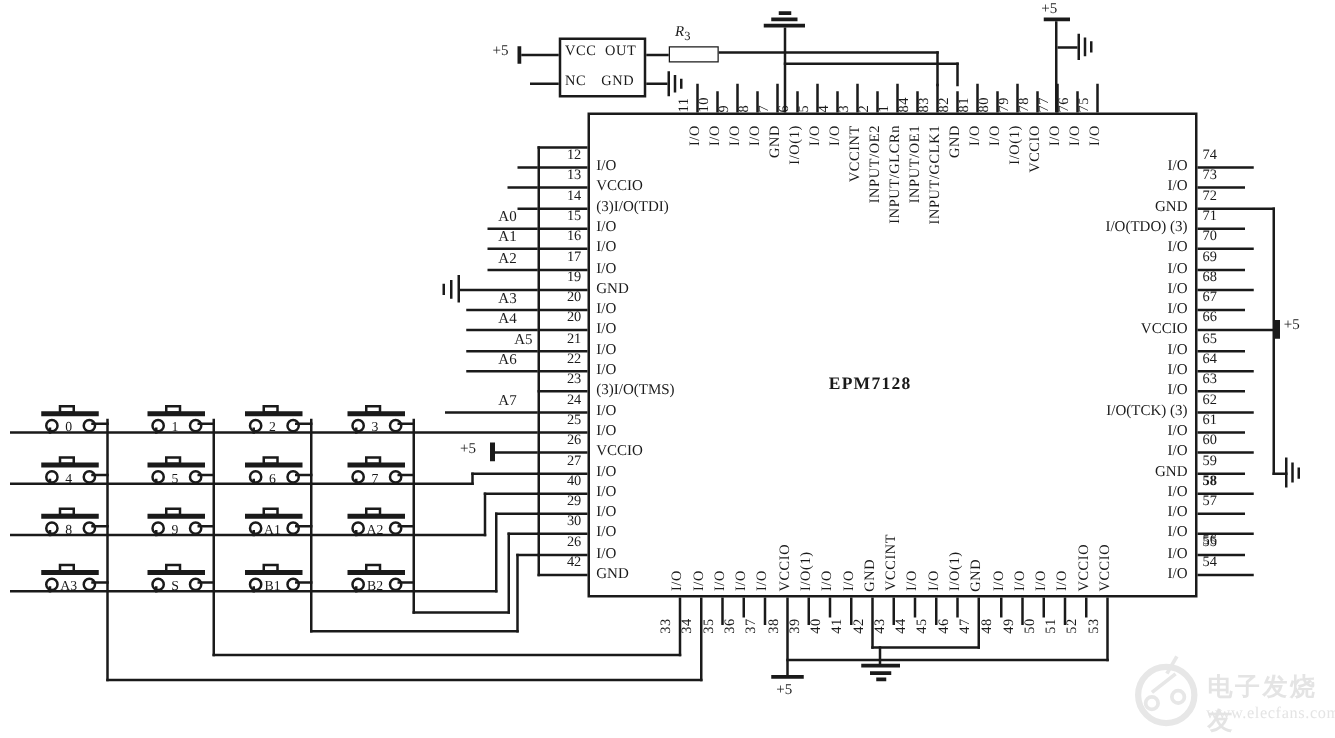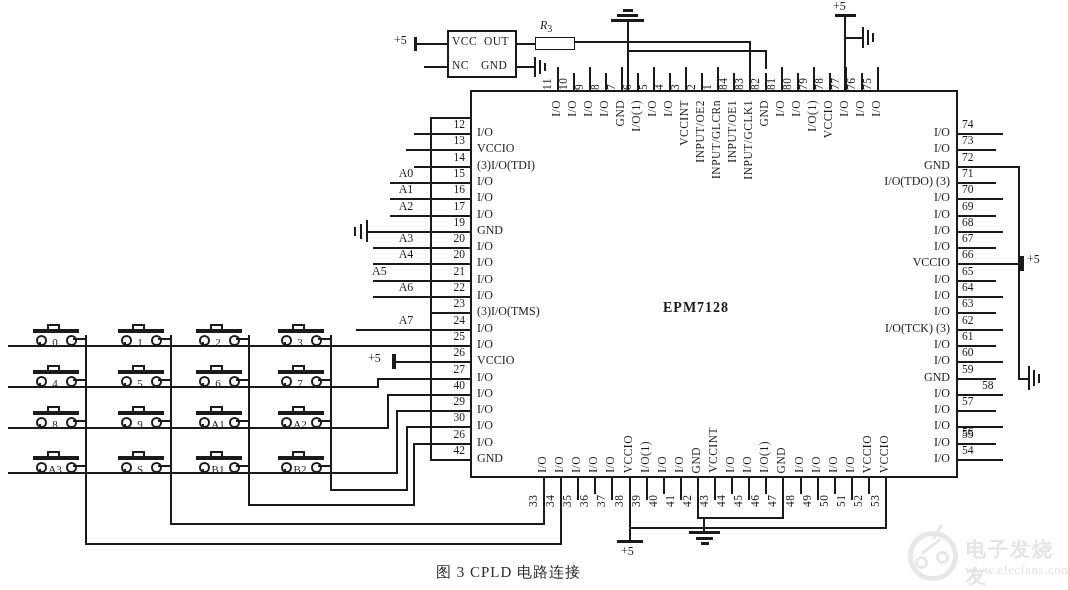--- a/index.html
+++ b/index.html
@@ -50,21 +50,20 @@
 
   <div class="box" style="left:535px;top:37px;width:40px;height:13px;border-width:1.5px;"></div>
   <div id="r3-label"><i>R</i><sub>3</sub></div>
 
   <div class="p5" style="left:394px;top:34px;">+5</div>
   <div class="p5" style="left:368px;top:352px;">+5</div>
   <div class="p5" style="left:1027px;top:253px;">+5</div>
   <div class="p5" style="left:833px;top:0px;">+5</div>
   <div class="p5" style="left:621px;top:545px;">+5</div>
 
-  <div id="caption">图 3  CPLD 电路连接</div>
 
   <div>
     <div id="wm-circle"></div>
     <div class="wm-bar" style="left:919px;top:545px;width:24px;height:3px;transform:rotate(-38deg);"></div>
     <div class="wm-bar" style="left:936px;top:524px;width:3px;height:16px;transform:rotate(30deg);"></div>
     <div class="wm-dot" style="left:915px;top:556px;"></div>
     <div class="wm-dot" style="left:936px;top:551px;"></div>
     <div id="wm-title" class="wm">电子发烧友</div>
     <div id="wm-url" class="wm">www.elecfans.com</div>
   </div>
@@ -179,21 +178,21 @@
     <div class="num" style="left: 432px; top: 232px; width: 33px; text-align: right;">20</div>
     <div class="txt" style="left: 477px; top: 239px;">I/O</div>
     <div class="txt" style="left: 386px; top: 231px; width: 40px; text-align: center;">A3</div>
     <div class="wire" style="left: 430px; top: 263px; width: 40px; height: 2px;"></div>
     <div class="num" style="left: 432px; top: 248px; width: 33px; text-align: right;">20</div>
     <div class="txt" style="left: 477px; top: 255px;">I/O</div>
     <div class="txt" style="left: 386px; top: 247px; width: 40px; text-align: center;">A4</div>
     <div class="wire" style="left: 430px; top: 280px; width: 40px; height: 2px;"></div>
     <div class="num" style="left: 432px; top: 265px; width: 33px; text-align: right;">21</div>
     <div class="txt" style="left: 477px; top: 272px;">I/O</div>
-    <div class="txt" style="left: 372px; top: 264px; width: 40px; text-align: left;">A5</div>
+    <div class="txt" style="left: 386px; top: 264px; width: 40px; text-align: right;">A5</div>
     <div class="wire" style="left: 430px; top: 296px; width: 40px; height: 2px;"></div>
     <div class="num" style="left: 432px; top: 281px; width: 33px; text-align: right;">22</div>
     <div class="txt" style="left: 477px; top: 288px;">I/O</div>
     <div class="txt" style="left: 386px; top: 280px; width: 40px; text-align: center;">A6</div>
     <div class="wire" style="left: 430px; top: 312px; width: 40px; height: 2px;"></div>
     <div class="num" style="left: 432px; top: 297px; width: 33px; text-align: right;">23</div>
     <div class="txt" style="left: 477px; top: 304px;">(3)I/O(TMS)</div>
     <div class="wire" style="left: 430px; top: 329px; width: 40px; height: 2px;"></div>
     <div class="num" style="left: 432px; top: 314px; width: 33px; text-align: right;">24</div>
     <div class="txt" style="left: 477px; top: 321px;">I/O</div>
@@ -264,21 +263,21 @@
     <div class="wire" style="left: 958px; top: 345px; width: 38px; height: 2px;"></div>
     <div class="num" style="left: 962px; top: 330px; width: 33px;">61</div>
     <div class="txt" style="left: 800px; top: 337px; width: 150px; text-align: right;">I/O</div>
     <div class="wire" style="left: 958px; top: 361px; width: 45px; height: 2px;"></div>
     <div class="num" style="left: 962px; top: 346px; width: 33px;">60</div>
     <div class="txt" style="left: 800px; top: 353px; width: 150px; text-align: right;">I/O</div>
     <div class="wire" style="left: 958px; top: 378px; width: 38px; height: 2px;"></div>
     <div class="num" style="left: 962px; top: 363px; width: 33px;">59</div>
     <div class="txt" style="left: 800px; top: 370px; width: 150px; text-align: right;">GND</div>
     <div class="wire" style="left: 958px; top: 394px; width: 45px; height: 2px;"></div>
-    <div class="num" style="left: 982px; top: 379px; width: 33px;">58</div>
+    <div class="num" style="left: 962px; top: 379px; width: 33px; font-weight: bold;">58</div>
     <div class="txt" style="left: 800px; top: 386px; width: 150px; text-align: right;">I/O</div>
     <div class="wire" style="left: 958px; top: 410px; width: 38px; height: 2px;"></div>
     <div class="num" style="left: 962px; top: 395px; width: 33px;">57</div>
     <div class="txt" style="left: 800px; top: 402px; width: 150px; text-align: right;">I/O</div>
     <div class="wire" style="left: 958px; top: 426px; width: 45px; height: 2px;"></div>
     <div class="num" style="left: 962px; top: 426px; width: 33px;">56</div>
     <div class="txt" style="left: 800px; top: 418px; width: 150px; text-align: right;">I/O</div>
     <div class="wire" style="left: 958px; top: 443px; width: 38px; height: 2px;"></div>
     <div class="num" style="left: 962px; top: 428px; width: 33px;">55</div>
     <div class="txt" style="left: 800px; top: 435px; width: 150px; text-align: right;">I/O</div>

